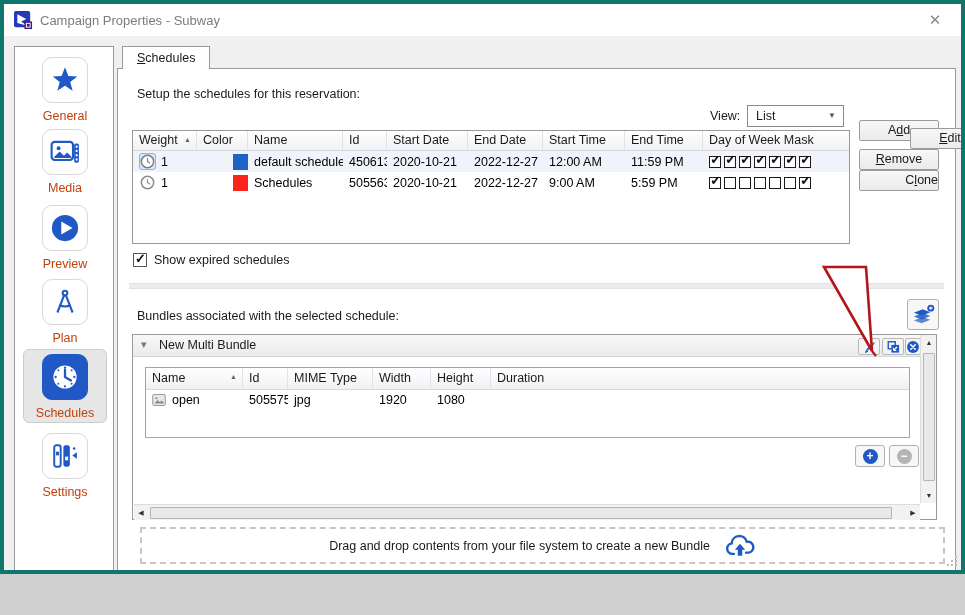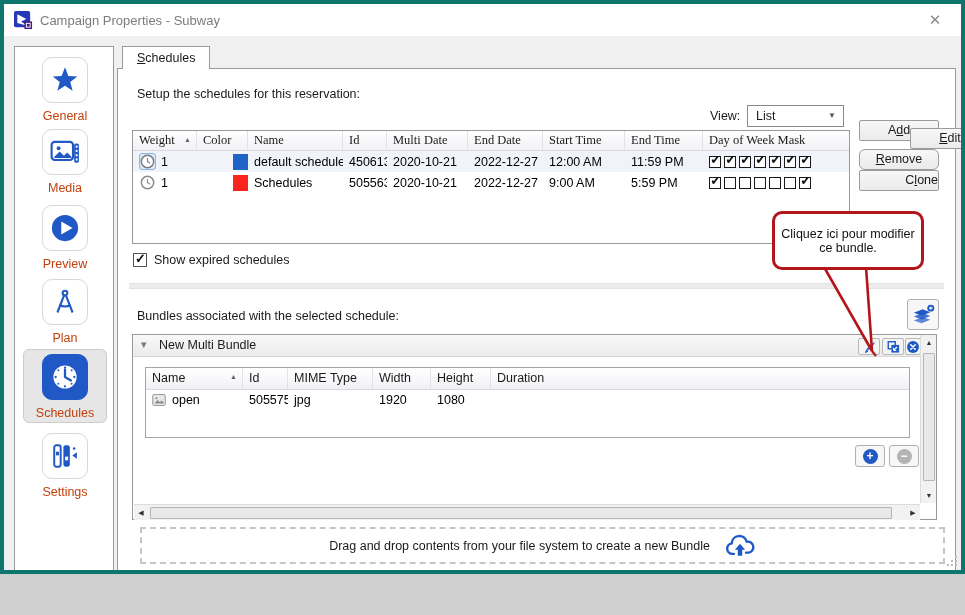--- a/index.html
+++ b/index.html
@@ -39,21 +39,21 @@
   .dropdown .arr { position:absolute; right:7px; top:5px; font-size:8px; color:#555; }
   
   .btn { position:absolute; width:80px; height:21px; background:linear-gradient(#f7f7f7,#ebebeb);
     border:1px solid #9b9b9b; border-radius:2px; font-size:12.5px; color:#1a1a1a;
     text-align:center; line-height:19px; cursor:default; }
   .btn-wide { width:79px; height:22px; line-height:20px; }
   
   .sched-table { position:absolute; left:128px; top:126px; width:718px; height:114px;
     border:1px solid #9a9a9a; background:#fff; overflow:hidden; }
   .trow { display:grid; grid-template-columns:64px 51px 95px 44px 81px 75px 82px 78px 1fr; }
-  .thead { height:20px; background:linear-gradient(#ffffff,#f1f1f5); border-bottom:1px solid #d8d8de;font-family:Liberation Serif, serif; }
+  .thead { height:20px; background:linear-gradient(#ffffff,#f1f1f5); border-bottom:1px solid #d8d8de; }
   .thead .hcell { position:relative; font-size:12.5px; color:#1a1a1a; padding:2px 0 0 6px;
     border-right:1px solid #e2e2e8; white-space:nowrap; }
   .sortarrow { position:absolute; right:5px; top:5px; font-size:7px; color:#666; }
   .drow { height:21px; align-items:center; font-size:12.5px; color:#000; }
   .drow.sel { background:#f0f4fa; }
   .dcell { padding-left:6px; white-space:nowrap; overflow:hidden; display:flex; align-items:center; }
   .clockwrap { display:inline-flex; padding:1px; border-radius:3px; margin-right:5px; }
   .clockwrap.hl { background:#d9eafb; border:1px solid #8db4e2; padding:0; }
   .swatch { width:16px; height:16px; margin-left:30px; }
   .dowbox { position:relative; width:12px; height:12px; border:1px solid #1a1a1a;
@@ -224,30 +224,30 @@
   <span class="lbl" style="left:133px; top:83px;">Setup the schedules for this reservation:</span>
 
   <span class="lbl" style="left:706px; top:105px;">View:</span>
   <div class="dropdown">
     <span class="val">List</span>
     <span class="arr">▼</span>
   </div>
 
   <div class="btn" style="left:855px; top:116px;text-align:center;"><span>A</span><span class="mn">d</span><span>d</span></div>
   <div class="btn" style="left:906px; top:124px;"><span></span><span class="mn">E</span><span>dit</span></div>
-  <div class="btn" style="left:855px; top:145px;border-radius:6px;"><span></span><span class="mn">R</span><span>emove</span></div>
+  <div class="btn" style="left:855px; top:145px;"><span></span><span class="mn">R</span><span>emove</span></div>
   <div class="btn" style="left:855px; top:166px;text-align:right;"><span>C</span><span class="mn">l</span><span>one</span></div>
 
   <div class="sched-table">
     <div class="trow thead">
       <div class="hcell"><span>Weight</span><span class="sortarrow">▲</span></div>
       <div class="hcell">Color</div>
       <div class="hcell">Name</div>
       <div class="hcell">Id</div>
-      <div class="hcell">Multi Date</div>
+      <div class="hcell">Start Date</div>
       <div class="hcell">End Date</div>
       <div class="hcell">Start Time</div>
       <div class="hcell">End Time</div>
       <div class="hcell" style="border-right:none;">Day of Week Mask</div>
     </div>
     <div class="trow drow sel">
       <div class="dcell">
           <span class="clockwrap hl">
             <svg width="15" height="15" viewBox="0 0 16 16">
               <circle cx="8" cy="8" r="6.6" fill="#fff" stroke="#7d7d7d" stroke-width="1.6"></circle>
@@ -430,18 +430,14 @@
   <div class="btn btn-wide" style="left:713px; top:586px;"><span></span><span class="mn">O</span><span>K</span></div>
   <div class="btn btn-wide" style="left:795px; top:586px;"><span></span><span class="mn">C</span><span>ancel</span></div>
   <div class="btn btn-wide" style="left:877px; top:586px;"><span></span><span class="mn">A</span><span>pply</span></div>
 
   <div class="grip"></div>
 
   <svg class="callout-tail">
     <polygon points="820,263 862,263 868,347" fill="#ffffff" stroke="#b3151b" stroke-width="2.6"></polygon>
     <line x1="868" y1="347" x2="872" y2="352" stroke="#b3151b" stroke-width="2.2"></line>
   </svg>
-  <div class="callout-box">
-    <span>Cliquez ici pour modifier</span>
-    <span>ce bundle.</span>
-  </div>
 
 </div>
 
 </body></html>

